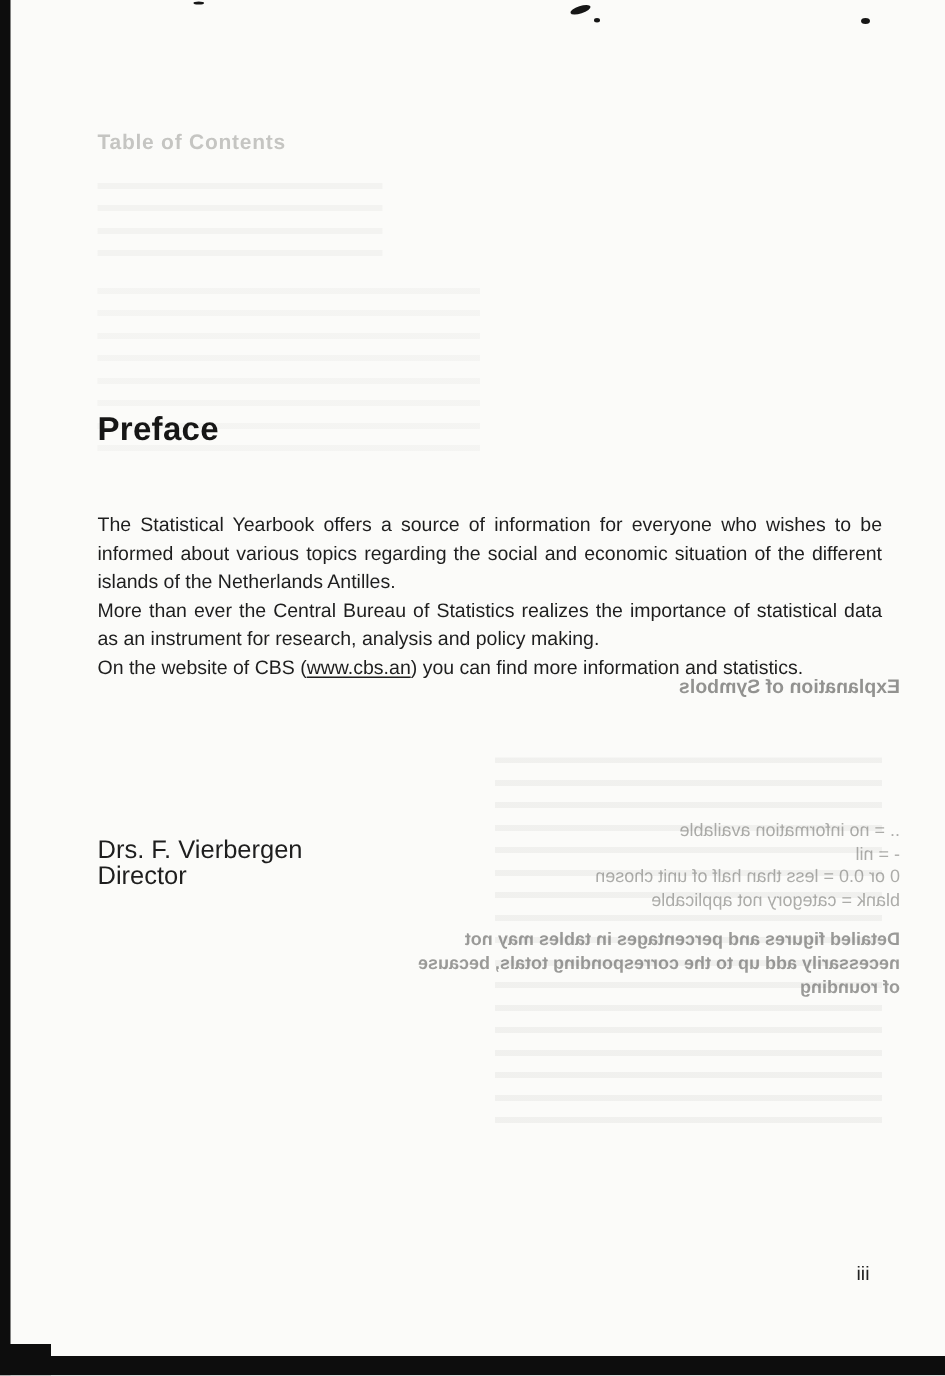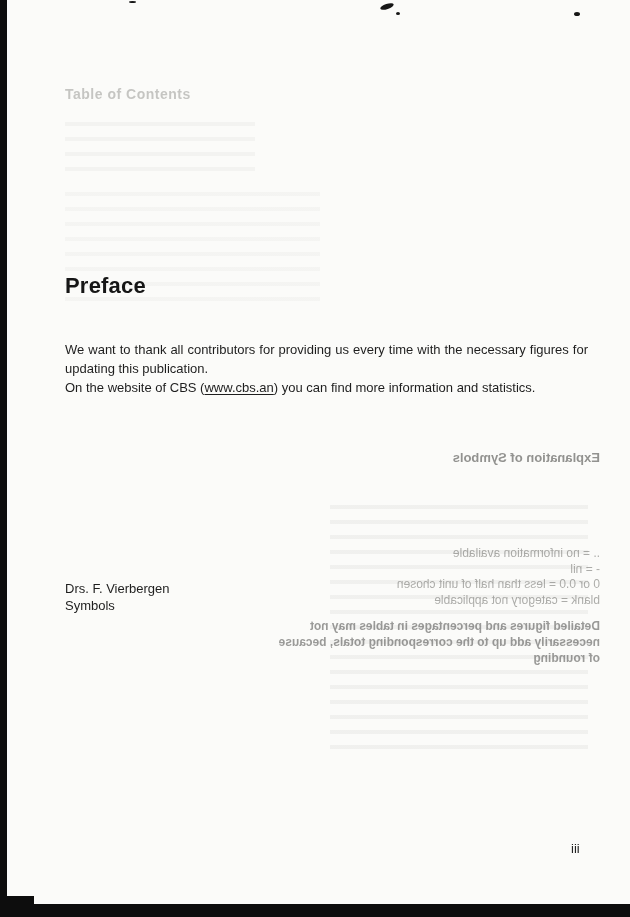--- a/index.html
+++ b/index.html
@@ -107,22 +107,22 @@
     font-size: 13px; line-height: 19px;
     text-align: justify;
   }
   .body-block p { margin: 0; }
   .para-last { margin-top: 19px !important; text-align: left; }
   .cbs-link {
     text-decoration: underline;
     text-underline-offset: 2px;
   }
   .signature {
-    position: absolute; left: 0; top: 580px;
-    font-size: 13px; line-height: 17px;
+    position: absolute; left: 0; top: 558px;
+    font-size: 17px; line-height: 17px;
   }
   .page-number {
     position: absolute; left: 571px; top: 841px;
     font-size: 13px;
     color: #222222;
     text-align: right;
   }
 </style>
 </head>
 <body>
@@ -148,27 +148,28 @@
         <div>necessarily add up to the corresponding totals, because</div>
         <div>of rounding</div>
       </div>
     </div>
   </div>
 
   <div class="content">
     <h1 class="page-title">Preface</h1>
 
     <div class="body-block">
-      <p>We want to thank all contributors for providing us every time with the necessary figures for updating this publication.</p>
+      <p>The Statistical Yearbook offers a source of information for everyone who wishes to be informed about various topics regarding the social and economic situation of the different islands of the Netherlands Antilles.</p>
+      <p>More than ever the Central Bureau of Statistics realizes the importance of statistical data as an instrument for research, analysis and policy making.</p>
       <p><span>On the website of CBS (</span><span class="cbs-link">www.cbs.an</span><span>) you can find more information and statistics.</span></p>
     </div>
 
     <div class="signature">
       <div>Drs. F. Vierbergen</div>
-      <div>Symbols</div>
+      <div>Director</div>
     </div>
   </div>
 
   <div class="page-number">iii</div>
 
   <div class="edge-left"></div>
   <div class="edge-bottom-corner"></div>
   <div class="edge-bottom"></div>
   <div class="edge-right"></div>
   <div class="speck speck-1"></div>

